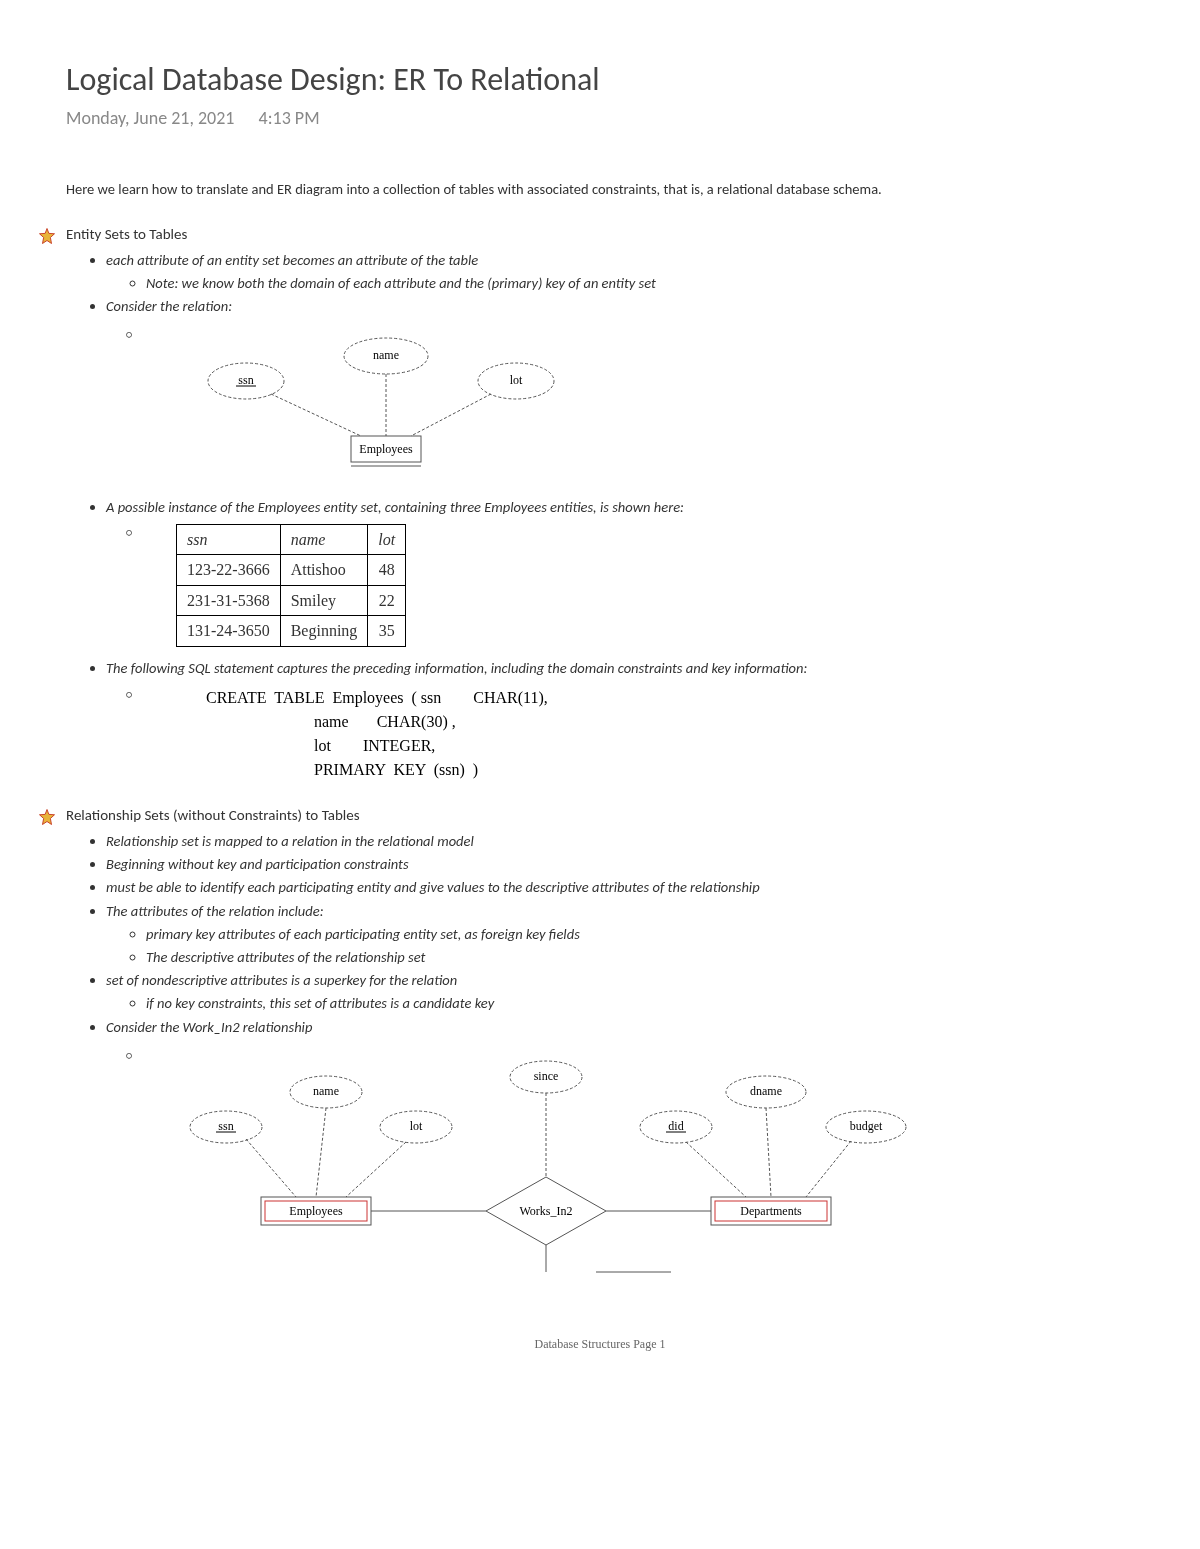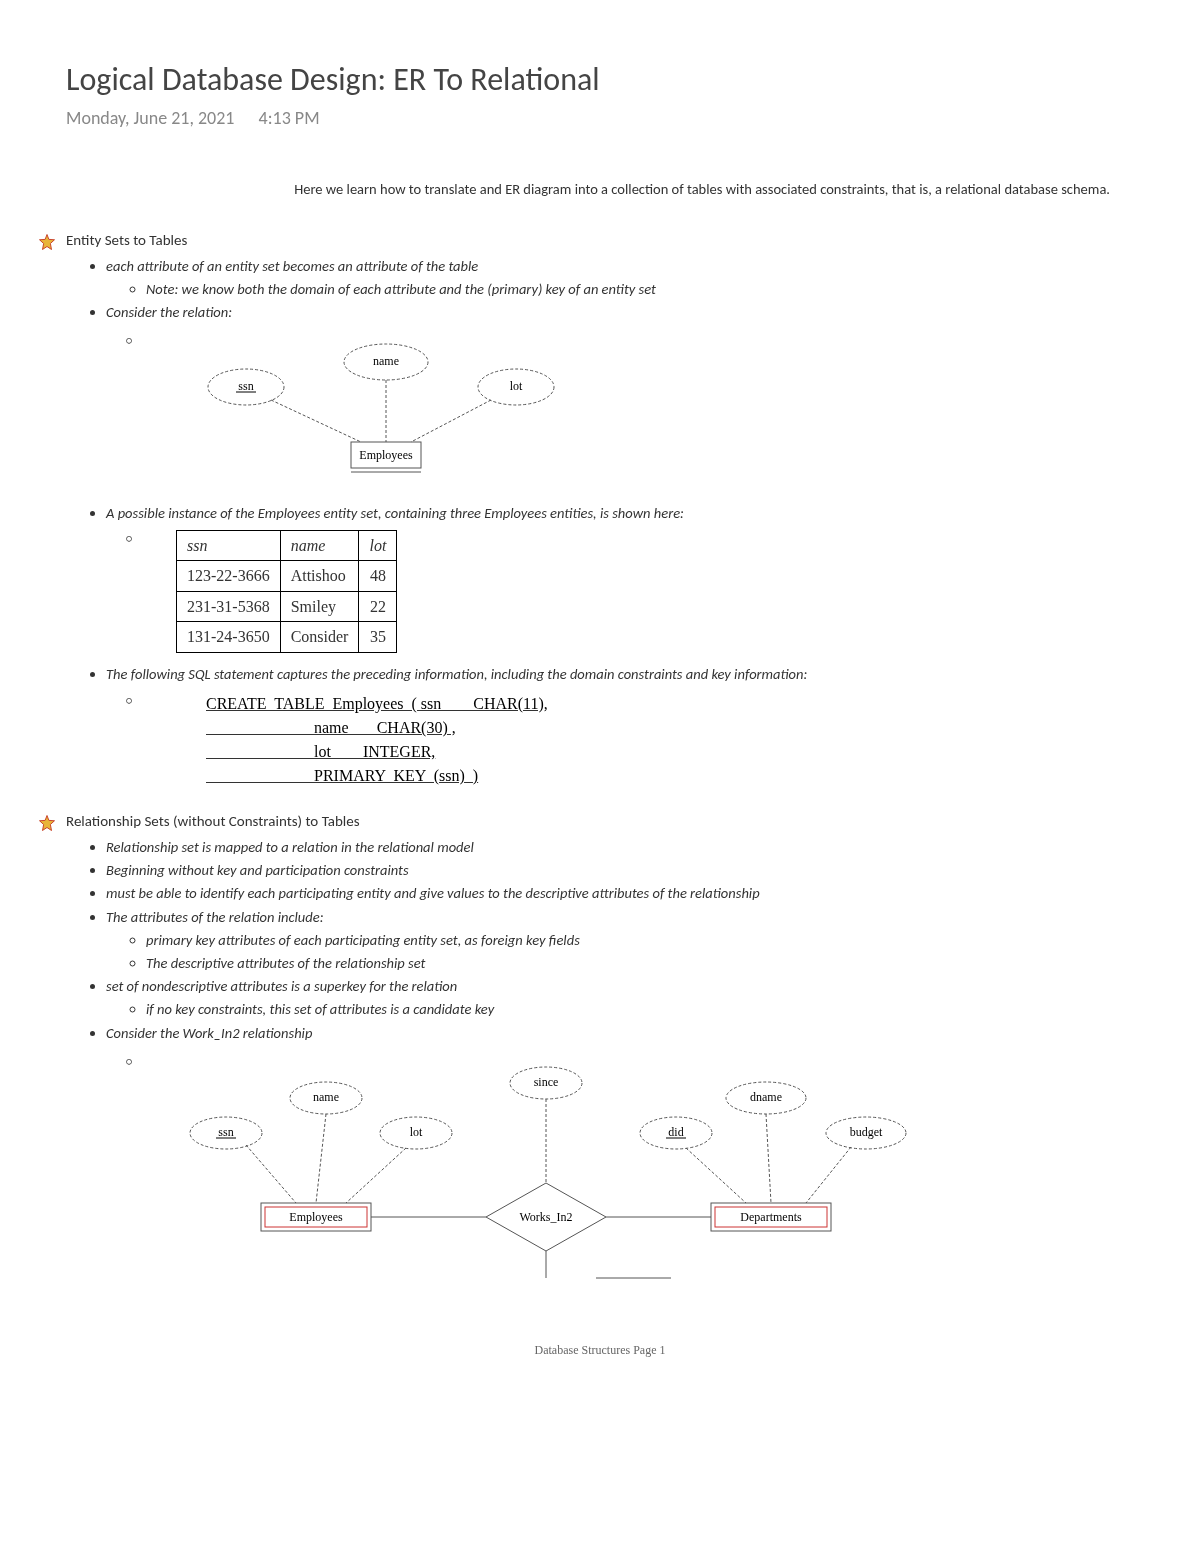--- a/index.html
+++ b/index.html
@@ -21,23 +21,22 @@
     }
     .meta-line {
       font-size: 18px;
       color: #888;
       margin-bottom: 50px;
     }
     .meta-line span { margin-right: 20px; }
     .intro {
       font-size: 14.5px;
       color: #333;
-      margin-bottom: 30px;
+      margin-bottom: 24px;
       line-height: 1.5;
-      text-align: right;
     }
     .section {
       position: relative;
       margin-bottom: 24px;
     }
     .section-heading {
       font-size: 15px;
       color: #333;
       font-weight: 400;
       margin-bottom: 6px;
@@ -189,32 +188,32 @@
                 <td>Attishoo</td>
                 <td class="center">48</td>
           </tr>
           <tr>
             <td>231-31-5368</td>
                 <td>Smiley</td>
                 <td class="center">22</td>
           </tr>
           <tr>
             <td>131-24-3650</td>
-                <td>Consider</td>
+                <td>Beginning</td>
                 <td class="center">35</td>
           </tr>
         </tbody>
           </table>
       </li>
     </ul>
 
     <ul class="l1">
       <li>The following SQL statement captures the preceding information, including the domain constraints and key information:</li>
     </ul>
-    <ul class="l2" style="padding-left:80px;text-decoration:underline;">
+    <ul class="l2" style="padding-left:80px;">
       <li class="hollow-marker">
         <div class="sql-block">CREATE  TABLE  Employees  ( ssn        CHAR(11),
                            name       CHAR(30) ,
                            lot        INTEGER,
                            PRIMARY  KEY  (ssn)  )</div>
       </li>
     </ul>
   </div>
 
   <div class="section">

